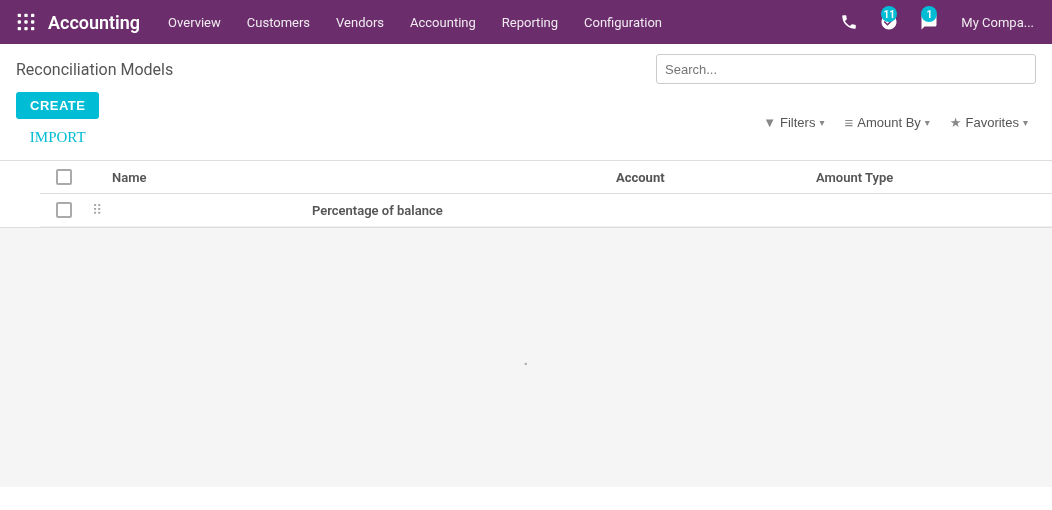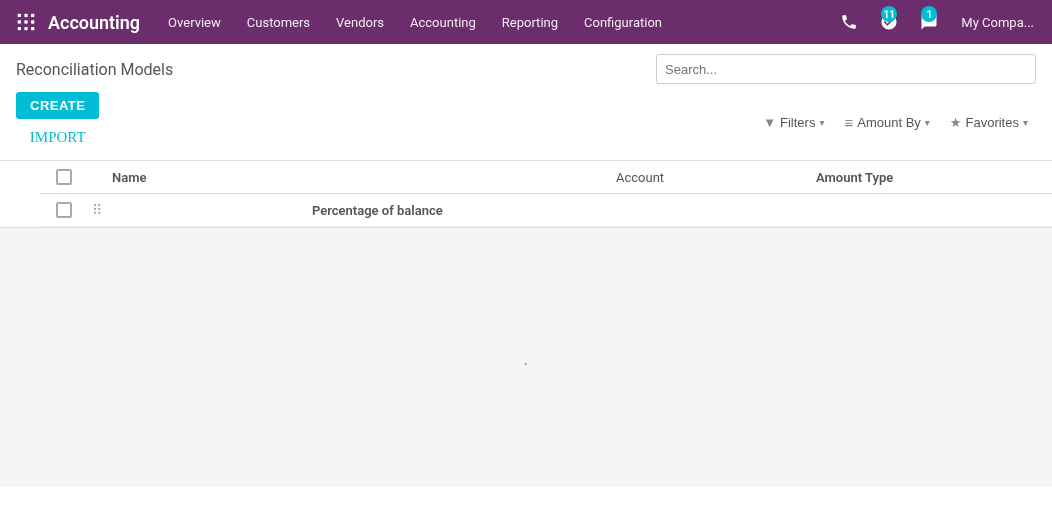--- a/index.html
+++ b/index.html
@@ -169,21 +169,21 @@
     .table-header {
       display: flex;
       align-items: center;
       border-bottom: 1px solid #ddd;
       padding: 8px 16px;
       background: #fff;
     }
     .col-check { width: 32px; flex-shrink: 0; }
     .col-drag { width: 24px; flex-shrink: 0; }
     .col-name { flex: 1; font-weight: 600; color: #555; }
-    .col-account { width: 200px; font-weight: 400; color: #555; }
+    .col-account { width: 200px; font-weight: 700; color: #555; }
     .col-amount { width: 220px; font-weight: 600; color: #555; }
 
     .table-row {
       display: flex;
       align-items: center;
       border-bottom: 1px solid #f0f0f0;
       padding: 8px 16px;
       background: #fff;
       cursor: pointer;
     }

